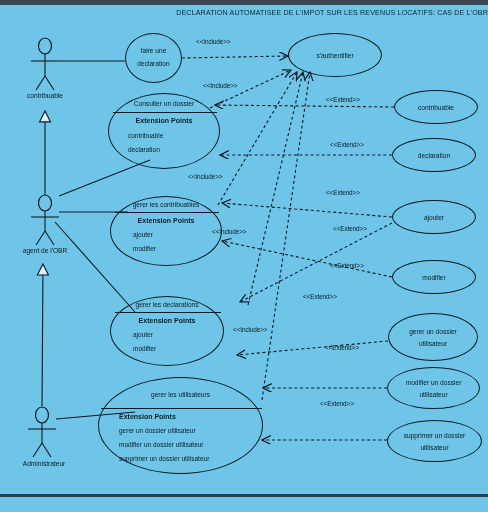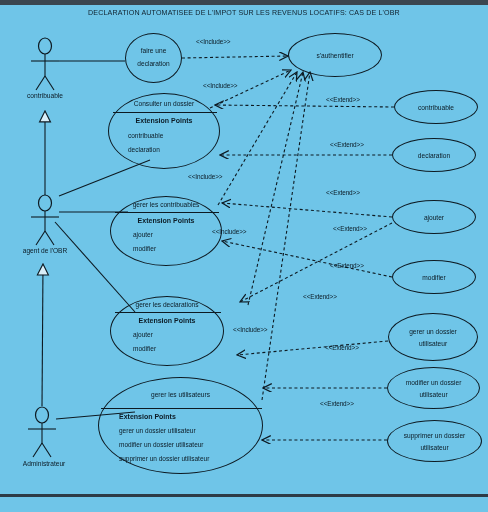--- a/index.html
+++ b/index.html
@@ -30,21 +30,21 @@
   #belowbar {
     position: absolute;
     left: 0; top: 497px;
     width: 488px; height: 15px;
     background: #6fc5e8;
   }
   #diagram-title {
     position: absolute;
     left: 0; top: 9px;
     width: 488px;
-    text-align: center;
+    text-align: right;
     font-size: 7.1px;
     color: #10222e;
     letter-spacing: 0.15px;
     white-space: nowrap;
   }
   svg#wires {
     position: absolute;
     left: 0; top: 0;
     width: 488px; height: 512px;
     pointer-events: none;

